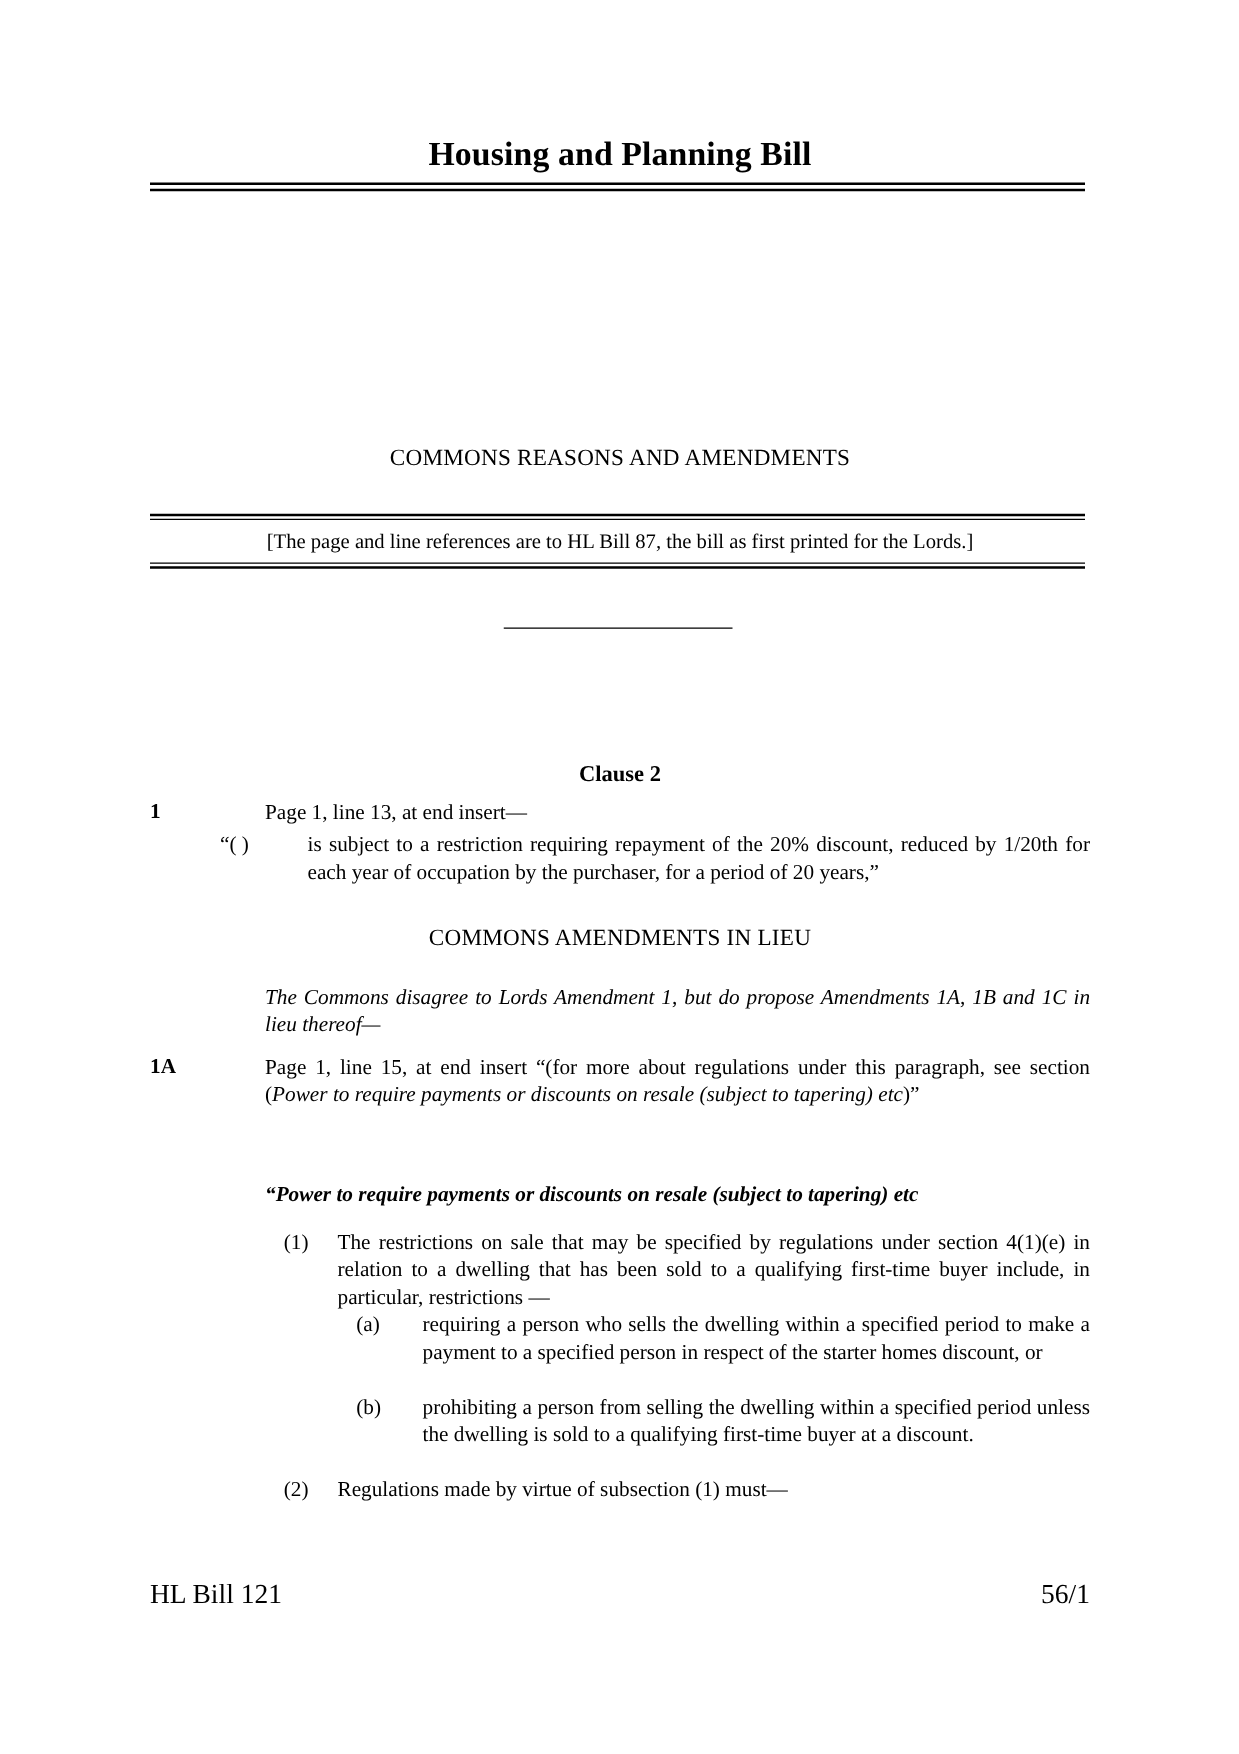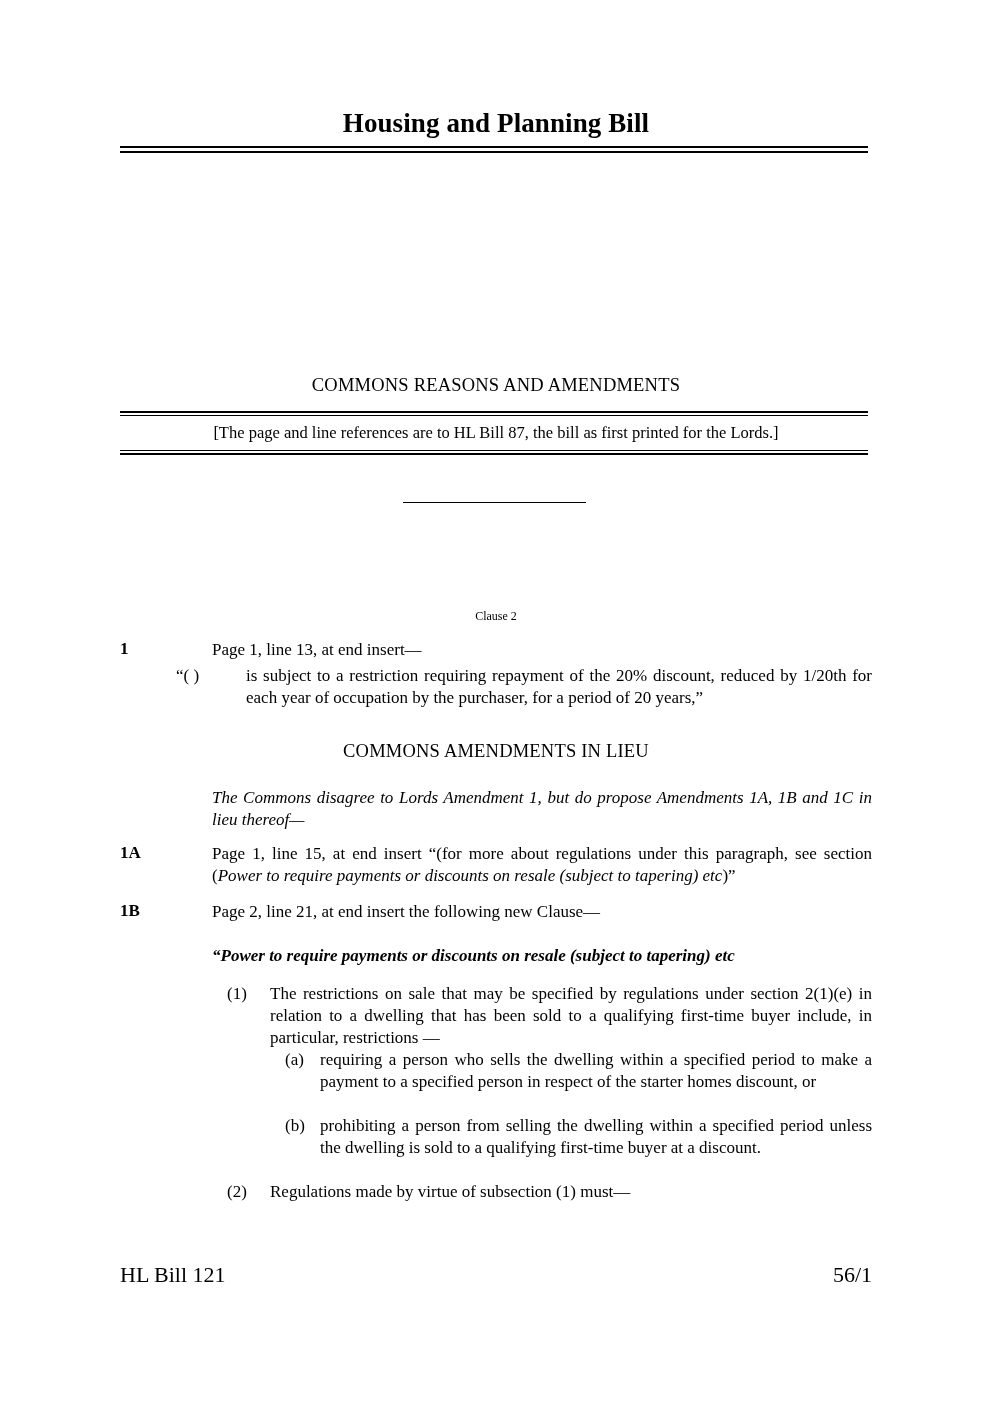--- a/index.html
+++ b/index.html
@@ -73,22 +73,22 @@
     width: 752px;
     text-align: center;
     font-size: 18.5px;
     letter-spacing: 0.2px;
   }
   .centre-bold {
     position: absolute;
     left: 120px;
     width: 752px;
     text-align: center;
-    font-size: 12px;
-    font-weight: normal;
+    font-size: 18px;
+    font-weight: bold;
   }
 
   
   .note {
     position: absolute;
     left: 120px;
     width: 752px;
     top: 423px;
     text-align: center;
     font-size: 16.5px;
@@ -161,21 +161,21 @@
     font-size: 17px;
     line-height: 1.30;
   }
   .para .marker {
     position: absolute;
     left: 0;
     top: 0;
     width: 40px;
   }
   .para .txt {
-    margin-left: 35px;
+    margin-left: 53px;
     text-align: justify;
   }
 
   .clause-head {
     position: absolute;
     left: 212px;
     width: 660px;
     font-size: 17px;
     font-weight: bold;
   }
@@ -199,21 +199,21 @@
 <div class="page">
 
   <div class="doc-title">Housing and Planning Bill</div>
 
   <div class="rule-double" style="top:146px;">
     <div class="thick"></div>
     <div class="gap2"></div>
     <div class="thick"></div>
   </div>
 
-  <div class="centre-caps" style="top:375px;">COMMONS REASONS AND AMENDMENTS</div>
+  <div class="centre-caps" style="top:357px;">COMMONS REASONS AND AMENDMENTS</div>
 
   <div class="rule-double" style="top:411px;">
     <div class="thick"></div>
     <div class="gap1"></div>
     <div class="thin"></div>
   </div>
 
   <div class="note">[The page and line references are to HL Bill 87, the bill as first printed for the Lords.]</div>
 
   <div class="rule-double" style="top:450px;">
@@ -238,30 +238,26 @@
 
   <div class="centre-caps" style="top:741px;">COMMONS AMENDMENTS IN LIEU</div>
 
   <div class="col" style="top:787px; font-size:17px; line-height:1.30; font-style:italic; text-align:justify; padding-left:92px; width:660px;">The Commons disagree to Lords Amendment 1, but do propose Amendments 1A, 1B and 1C in lieu thereof—</div>
 
   <div class="amend" style="top:843px;">
     <div class="num">1A</div>
     <div class="body justify"><span>Page 1, line 15, at end insert “(for more about regulations under this paragraph, see section (</span><i class="it">Power to require payments or discounts on resale (subject to tapering) etc</i><span>)”</span></div>
   </div>
 
-  <div class="amend" style="top:901px;">
-    <div class="num">1B</div>
-    <div class="body">Page 2, line 21, at end insert the following new Clause—</div>
-  </div>
 
   <div class="clause-head" style="top:946px;font-style:italic;">“Power to require payments or discounts on resale (subject to tapering) etc</div>
 
   <div class="subsec" style="top:983px;">
     <span class="marker">(1)</span>
-    <div class="txt">The restrictions on sale that may be specified by regulations under section 2(1)(e) in relation to a dwelling that has been sold to a qualifying first-time buyer include, in particular, restrictions —</div>
+    <div class="txt">The restrictions on sale that may be specified by regulations under section 4(1)(e) in relation to a dwelling that has been sold to a qualifying first-time buyer include, in particular, restrictions —</div>
   </div>
 
   <div class="para" style="top:1049px;">
     <span class="marker">(a)</span>
     <div class="txt">requiring a person who sells the dwelling within a specified period to make a payment to a specified person in respect of the starter homes discount, or</div>
   </div>
 
   <div class="para" style="top:1115px;">
     <span class="marker">(b)</span>
     <div class="txt">prohibiting a person from selling the dwelling within a specified period unless the dwelling is sold to a qualifying first-time buyer at a discount.</div>

